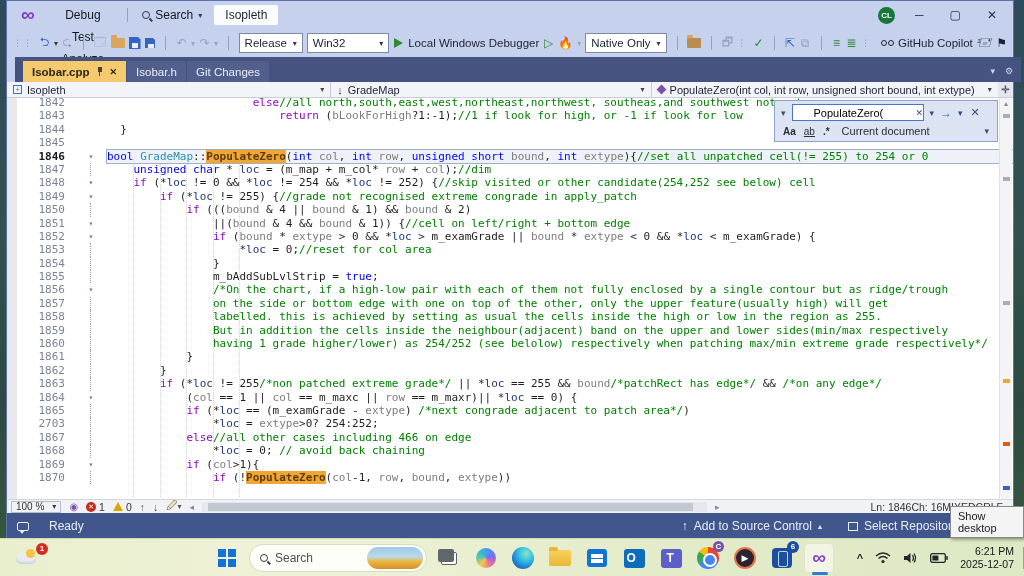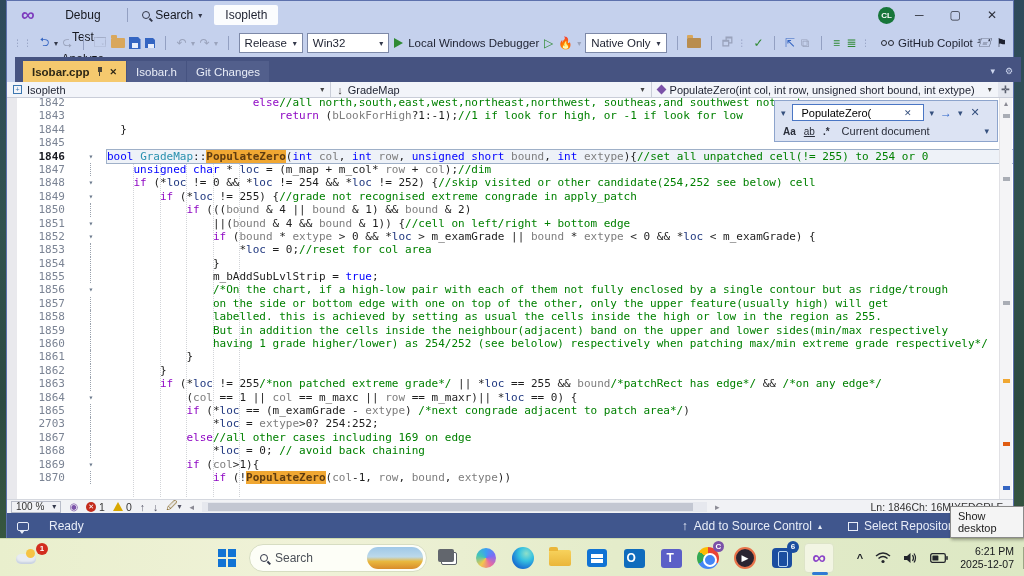--- a/index.html
+++ b/index.html
@@ -69,21 +69,21 @@
   .cl.cur .lnum { color:#16181f; font-weight:bold; }
   .cl.cur .ctext { background:#eef2f8; outline:1px solid #9fb0c8; }
   .tk-k { color:#0000ff; } .tk-c { color:#8f08c4; } .tk-g { color:#008000; }
   .tk-t { color:#2b91af; } .tk-p { color:#7d7d7d; } .tk-l { color:#1f377f; }
   .tk-n { color:#1e1e1e; } .tk-m { background:#f0a732; color:#5f3c10; font-weight:bold; }
   .iguide { position:absolute; top:65px; height:334px; border-left:1px dotted #d2d4d8; }
 
   
   .find { position:absolute; top:2px; right:15px; width:224px; background:#dce3f3; border:1px solid #8da4cc; z-index:30; font-size:11px; color:#2a2e3a; }
   .find-r1 { display:flex; align-items:center; gap:4px; padding:3px 4px; }
-  .find-input { display:flex; align-items:center; background:#fff; border:1px solid #4a76c4; height:17px; width:132px; padding:0 9px; }
+  .find-input { display:flex; align-items:center; background:#fff; border:1px solid #4a76c4; height:17px; width:132px; padding:0 21px; }
   .find-input input { border:none; outline:none; flex:1; font-size:11px; font-family:"Liberation Sans",sans-serif; width:100px; background:transparent; }
   .fbtn { font-size:9px; color:#35507e; padding:0 2px; }
   .fnext { color:#2a62c9; font-size:12px; font-weight:bold; }
   .find-r2 { display:flex; align-items:center; gap:8px; padding:1px 6px 4px 8px; }
   .tg { font-size:10px; color:#2a2e3a; }
   .tg.u { text-decoration:underline; }
 
   
   .vscroll { position:absolute; right:1px; top:0; width:13px; height:401px; background:#f4f4f6; border-left:1px solid #e1e1e5; }
   .vscroll .arr { display:block; text-align:center; font-size:8px; color:#8a8a94; height:12px; line-height:12px; }
@@ -314,21 +314,21 @@
         <div class="cl"><span class="lnum">1857</span><span class="fold vln"></span><span class="ctext">                <span class="tk-g">on the side or bottom edge with one on top of the other, only the upper feature(usually high) will get</span></span></div>
         <div class="cl"><span class="lnum">1858</span><span class="fold vln"></span><span class="ctext">                <span class="tk-g">labelled. this is achieved by setting as usual the cells inside the high or low in the region as 255.</span></span></div>
         <div class="cl"><span class="lnum">1859</span><span class="fold vln"></span><span class="ctext">                <span class="tk-g">But in addition the cells inside the neighbour(adjacent) band on the upper and lower sides(min/max respectively</span></span></div>
         <div class="cl"><span class="lnum">1860</span><span class="fold vln"></span><span class="ctext">                <span class="tk-g">having 1 grade higher/lower) as 254/252 (see belolow) respectively when patching max/min extreme grade respectively*/</span></span></div>
         <div class="cl"><span class="lnum">1861</span><span class="fold vln"></span><span class="ctext">            <span class="tk-n">}</span></span></div>
         <div class="cl"><span class="lnum">1862</span><span class="fold vln"></span><span class="ctext">        <span class="tk-n">}</span></span></div>
         <div class="cl"><span class="lnum">1863</span><span class="fold vln"></span><span class="ctext">        <span class="tk-c">if </span><span class="tk-n">(*</span><span class="tk-l">loc</span><span class="tk-n"> != 255</span><span class="tk-g">/*non patched extreme grade*/</span><span class="tk-n"> || *</span><span class="tk-l">loc</span><span class="tk-n"> == 255 &amp;&amp; </span><span class="tk-p">bound</span><span class="tk-g">/*patchRect has edge*/</span><span class="tk-n"> &amp;&amp; </span><span class="tk-g">/*on any edge*/</span></span></div>
         <div class="cl"><span class="lnum">1864</span><span class="fold">▾</span><span class="ctext">            <span class="tk-n">(</span><span class="tk-p">col</span><span class="tk-n"> == 1 || </span><span class="tk-p">col</span><span class="tk-n"> == m_maxc || </span><span class="tk-p">row</span><span class="tk-n"> == m_maxr)|| *</span><span class="tk-l">loc</span><span class="tk-n"> == 0) {</span></span></div>
         <div class="cl"><span class="lnum">1865</span><span class="fold vln"></span><span class="ctext">            <span class="tk-c">if </span><span class="tk-n">(*</span><span class="tk-l">loc</span><span class="tk-n"> == (m_examGrade - </span><span class="tk-p">extype</span><span class="tk-n">) </span><span class="tk-g">/*next congrade adjacent to patch area*/</span><span class="tk-n">)</span></span></div>
         <div class="cl"><span class="lnum">2703</span><span class="fold vln"></span><span class="ctext">                <span class="tk-n">*</span><span class="tk-l">loc</span><span class="tk-n"> = </span><span class="tk-p">extype</span><span class="tk-n">&gt;0? 254:252;</span></span></div>
-        <div class="cl"><span class="lnum">1867</span><span class="fold vln"></span><span class="ctext">            <span class="tk-c">else</span><span class="tk-g">//all other cases including 169 on edge</span></span></div>
+        <div class="cl"><span class="lnum">1867</span><span class="fold vln"></span><span class="ctext">            <span class="tk-c">else</span><span class="tk-g">//all other cases including 466 on edge</span></span></div>
         <div class="cl"><span class="lnum">1868</span><span class="fold vln"></span><span class="ctext">                <span class="tk-n">*</span><span class="tk-l">loc</span><span class="tk-n"> = 0; </span><span class="tk-g">// avoid back chaining</span></span></div>
         <div class="cl"><span class="lnum">1869</span><span class="fold">▾</span><span class="ctext">            <span class="tk-c">if </span><span class="tk-n">(</span><span class="tk-p">col</span><span class="tk-n">&gt;1){</span></span></div>
         <div class="cl"><span class="lnum">1870</span><span class="fold vln"></span><span class="ctext">                <span class="tk-c">if </span><span class="tk-n">(!</span><span class="tk-m">PopulateZero</span><span class="tk-n">(</span><span class="tk-p">col</span><span class="tk-n">-1, </span><span class="tk-p">row</span><span class="tk-n">, </span><span class="tk-p">bound</span><span class="tk-n">, </span><span class="tk-p">extype</span><span class="tk-n">))</span></span></div>
       </div>
 
     <div class="vscroll">
       <span class="arr">▴</span>
       <span class="mark" style="top:16px;background:#a9adb5"></span>
       <span class="mark" style="top:79px;background:#a9adb5"></span>
       <span class="mark" style="top:203px;background:#a9adb5"></span>

